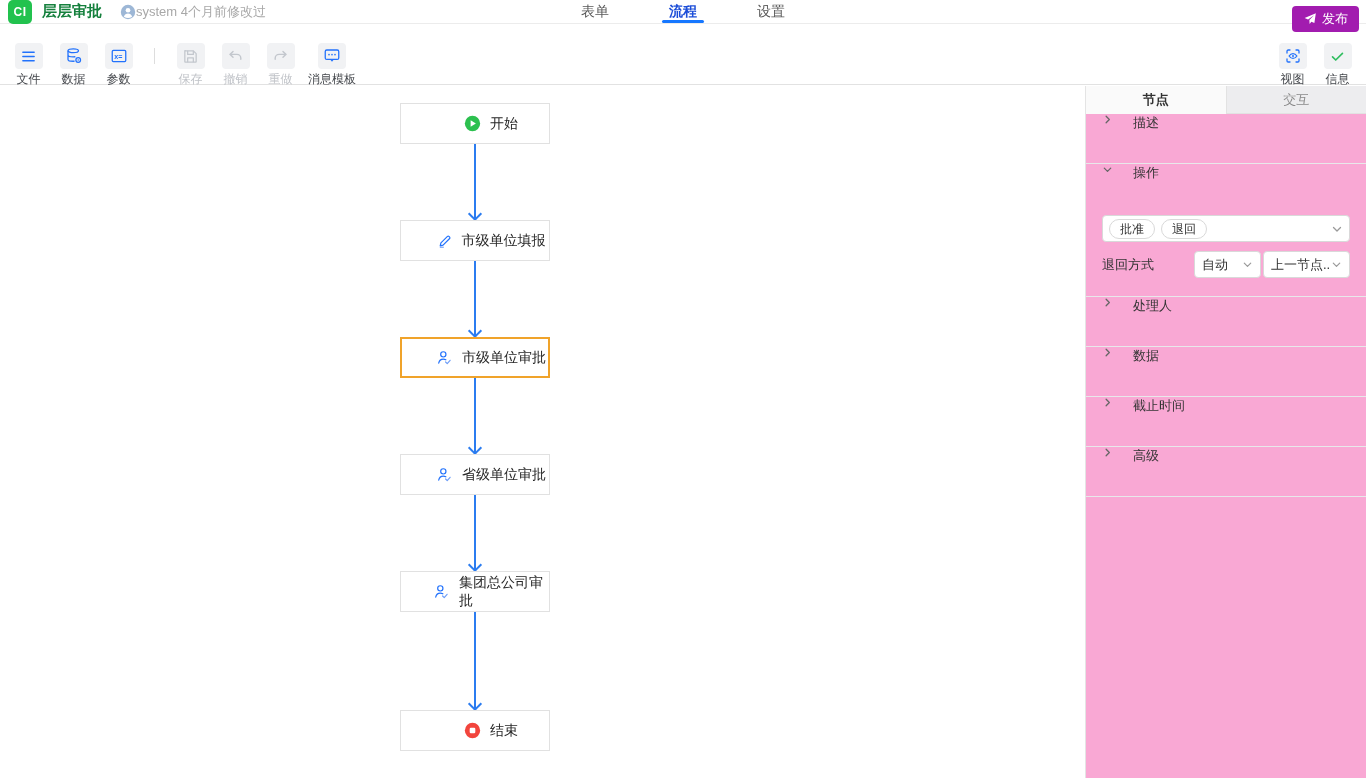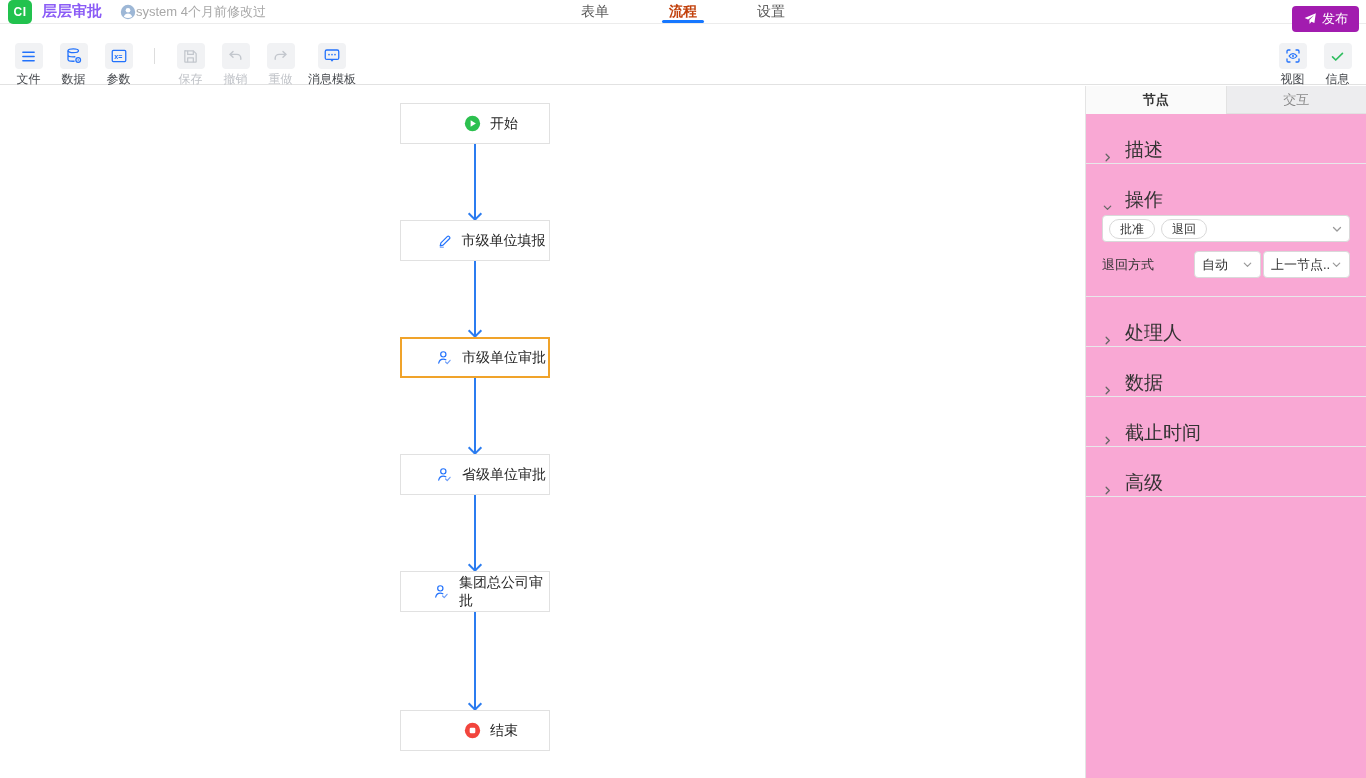--- a/index.html
+++ b/index.html
@@ -13,32 +13,32 @@
     position: absolute; top: 0; left: 0; right: 0; height: 24px;
     background: #fff; border-bottom: 1px solid #ececec;
     display: flex; align-items: center;
   }
   .logo {
     width: 24px; height: 24px; border-radius: 5px; background: #22c24e;
     color: #fff; font-weight: bold; font-size: 12px; letter-spacing: .5px;
     display: flex; align-items: center; justify-content: center;
     margin: 0 10px 0 8px;
   }
-  .app-title { font-size: 15px; font-weight: bold; color: #8b5cf6; }
+  .app-title { font-size: 15px; font-weight: bold; color: #15803d; }
   .avatar { display: flex; margin-left: 18px; }
   .modified { font-size: 13px; color: #a8a8a8; }
   .header-tabs {
     position: absolute; left: 50%; top: 0; transform: translateX(-50%);
     height: 100%; display: flex; gap: 46px;
   }
   .h-tab {
     position: relative; display: flex; align-items: center;
     font-size: 14px; color: #595959; padding: 0 7px; cursor: pointer;
   }
-  .h-tab.active { color: #c2410c; font-weight: bold; }
+  .h-tab.active { color: #1d4ed8; font-weight: bold; }
   .h-tab.active::after {
     content: ""; position: absolute; left: 0; right: 0; bottom: 0;
     height: 3px; background: #1677ff; border-radius: 1.5px;
   }
   .publish-btn {
     position: absolute; right: 7px; top: 6px; height: 26px;
     background: #a21caf; color: #fff; border: none; border-radius: 4px;
     display: flex; align-items: center; gap: 5px; padding: 0 11px;
     font-size: 13px; cursor: pointer;
   }
@@ -93,22 +93,22 @@
     flex: 1; display: flex; align-items: center; justify-content: center;
     font-size: 13px; cursor: pointer;
   }
   .p-tab.active { background: #fafafa; color: #333; font-weight: bold; }
   .p-tab.inactive {
     background: #ededef; color: #8a8a8a;
     border-bottom: 1px solid #e2e2e2; border-left: 1px solid #e2e2e2;
   }
   .sec { padding: 0 16px; border-bottom: 1px solid #e8e8ea; }
   .sec-header {
-    height: 49px; display: flex; align-items: flex-end; gap: 12px;
-    font-size: 19px; color: #333; cursor: pointer;
+    height: 49px; display: flex; align-items: flex-start; gap: 20px;
+    font-size: 13px; color: #333; cursor: pointer;
   }
   .chev { display: flex; flex: none; }
   .op-body { padding: 2px 0 18px 0; }
   .ms-box {
     height: 27px; background: #fff; border: 1px solid #d9d9d9; border-radius: 4px;
     display: flex; align-items: center; gap: 6px; padding: 0 6px; cursor: pointer;
   }
   .tag {
     border: 1px solid #d9d9d9; border-radius: 11px; background: #fff;
     height: 20px; line-height: 18px; padding: 0 10px; font-size: 12px; color: #333;

